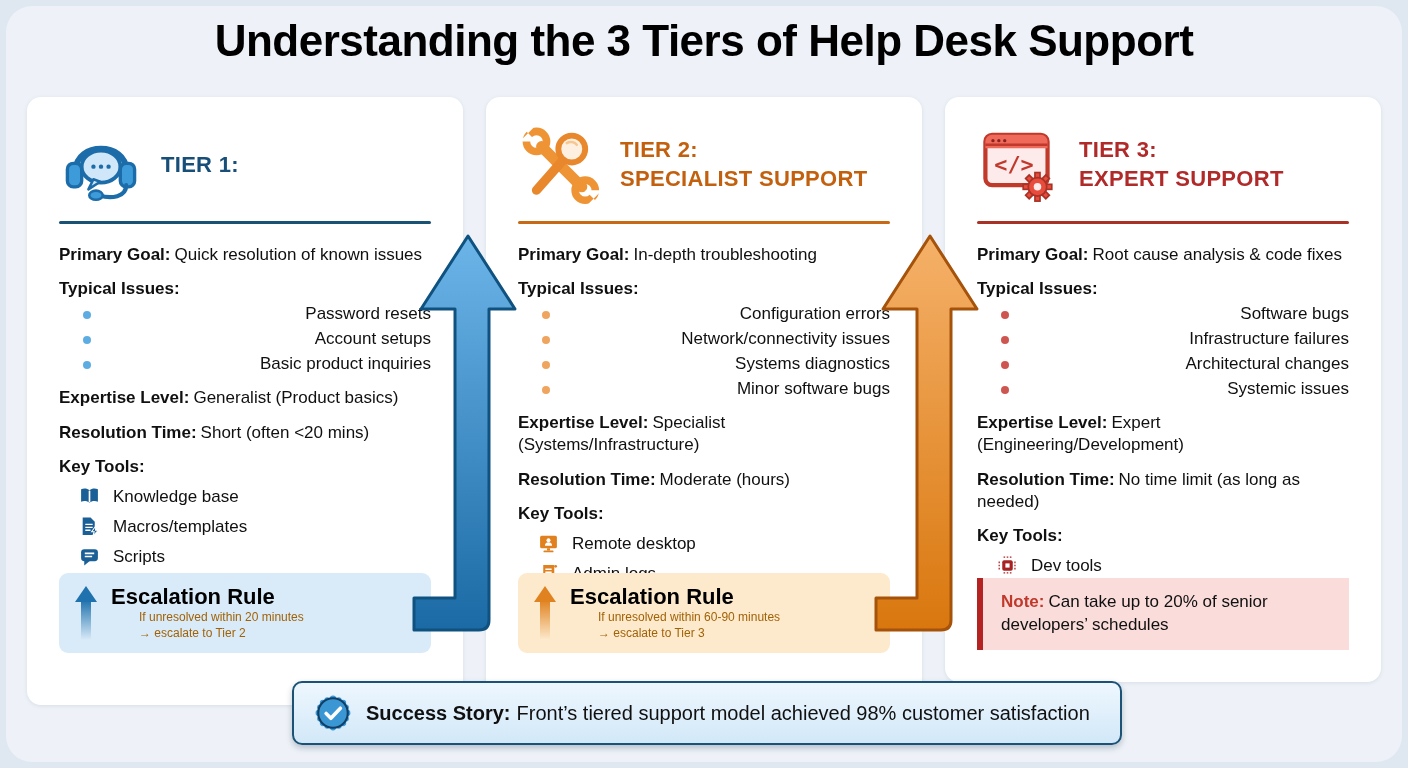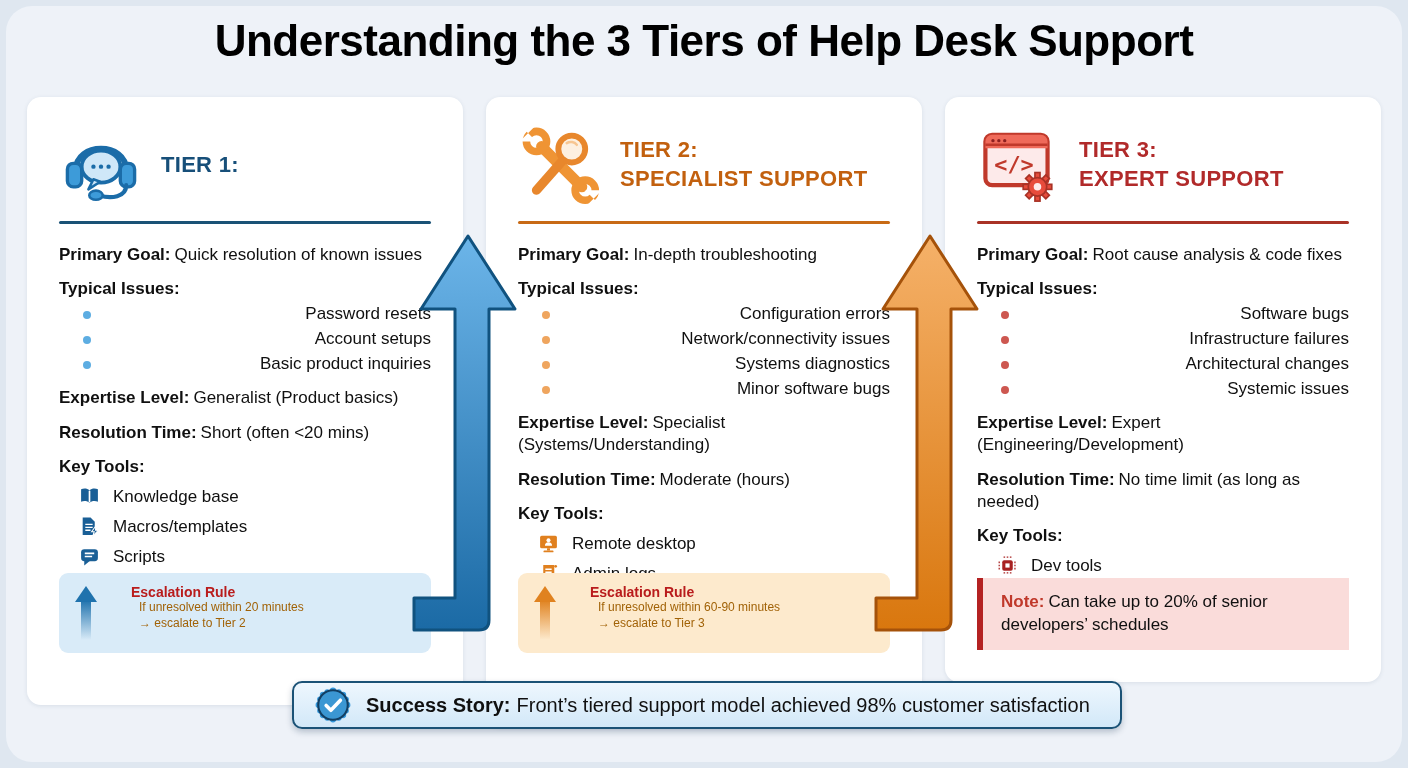--- a/index.html
+++ b/index.html
@@ -46,36 +46,36 @@
   ul.tools { list-style:none; margin-top:7px; }
   ul.tools li { display:flex; align-items:center; gap:13px; padding-left:20px; margin:9px 0; font-size:17px; }
   ul.tools svg { width:21px; height:21px; flex-shrink:0; }
 
   .callout {
     position:absolute; left:32px; right:32px; top:476px;
     background:var(--co-bg); border-radius:9px; padding:11px 16px;
     display:flex; gap:14px; align-items:flex-start;
   }
   .callout .esc-arrow { margin-top:2px; flex-shrink:0; }
-  .callout .co-title { font-size:14px; font-weight:700; color:#b91c1c;margin-left:20px; }
+  .callout .co-title { font-size:22px; font-weight:700; color:#000000; }
   .callout .co-line { font-size:12px; color:#a16207; line-height:1.3;margin-left:28px; }
 
   .note-box {
     position:absolute; left:32px; right:32px; top:481px;
     background:#fadcda; border-left:6px solid #b42222; border-radius:0;
     padding:13px 18px; font-size:17px; line-height:1.35;
   }
   .note-box b { color:#c0392b; margin-right:4px; }
 
   .big-arrow { position:absolute; top:232px; width:112px; height:428px; z-index:5; }
   .big-arrow.blue { left:412px; }
   .big-arrow.orange { left:874px; }
 
   .footer-banner {
-    position:absolute; left:292px; top:681px; width:830px; height:48px; z-index:6;
+    position:absolute; left:292px; top:681px; width:830px; height:64px; z-index:6;
     background:linear-gradient(#eef7fe,#d2e8f8);
     border:2.5px solid #1b5276; border-radius:10px;
     box-shadow:0 3px 6px rgba(10,40,70,0.25);
     display:flex; align-items:center; gap:14px; padding:0 20px;
   }
   .footer-banner .txt { font-size:20px; }
   .footer-banner .txt b { margin-right:6px; }
 </style>
 </head>
 <body>
@@ -188,21 +188,21 @@
     <b>Primary Goal:</b><span>In-depth troubleshooting</span>
   </p>
   <p class="section-label">Typical Issues:</p>
   <ul class="issues">
     <li>Configuration errors</li>
     <li>Network/connectivity issues</li>
     <li>Systems diagnostics</li>
     <li>Minor software bugs</li>
   </ul>
   <p class="kv">
-    <b>Expertise Level:</b><span>Specialist (Systems/Understanding)</span>
+    <b>Expertise Level:</b><span>Specialist (Systems/Infrastructure)</span>
   </p>
   <p class="kv">
     <b>Resolution Time:</b><span>Moderate (hours)</span>
   </p>
   <p class="section-label">Key Tools:</p>
   <ul class="tools">
     <li>
       <svg viewBox="0 0 20 20">
         <rect x="2" y="2.5" width="16" height="12" rx="1.5" fill="var(--tool)"></rect>
         <circle cx="10" cy="6.8" r="1.9" fill="#fff"></circle>

